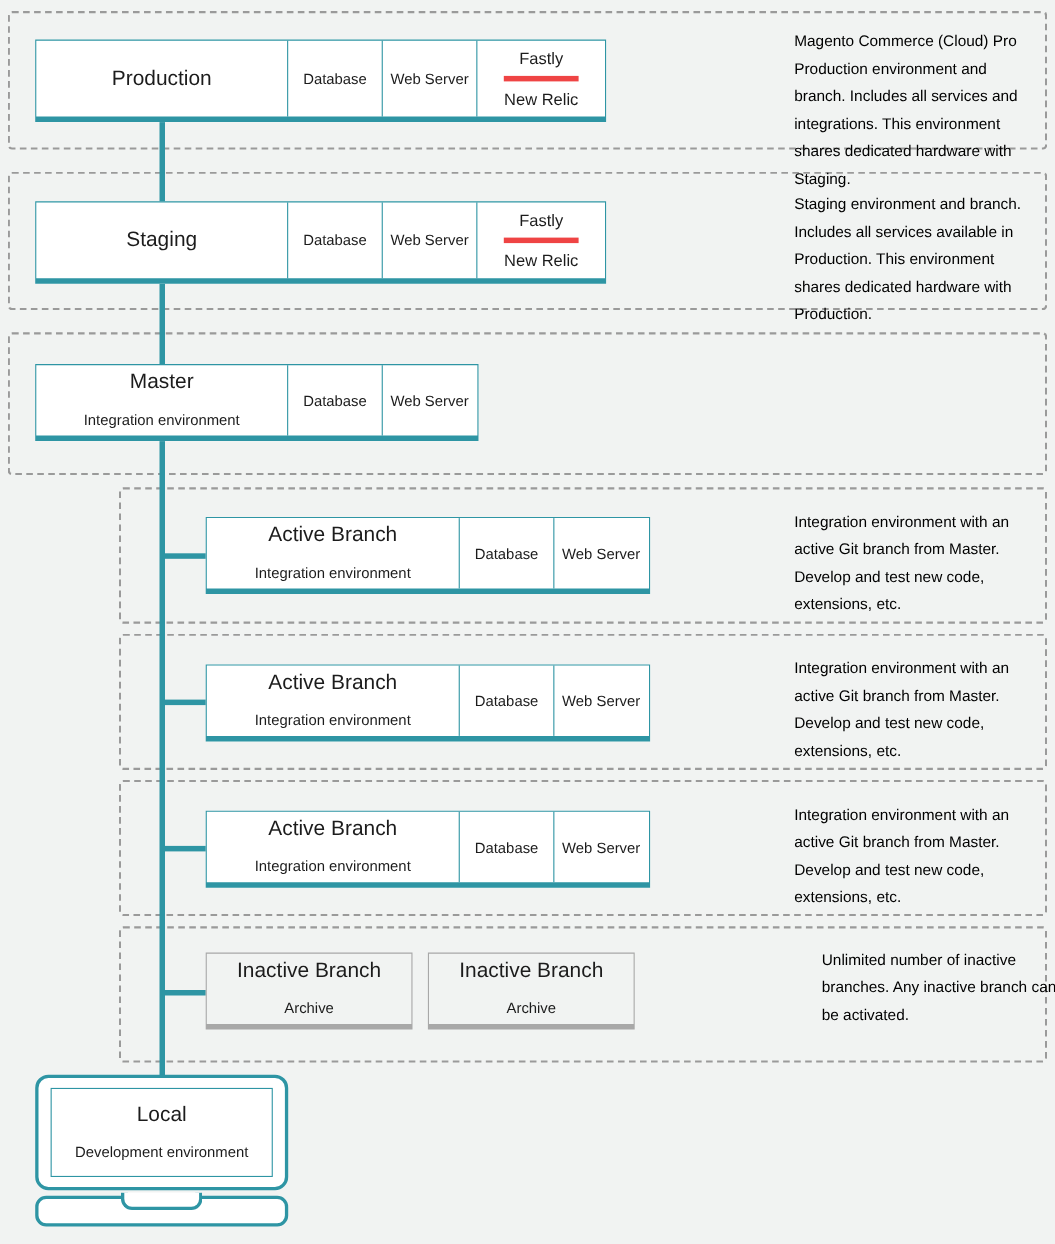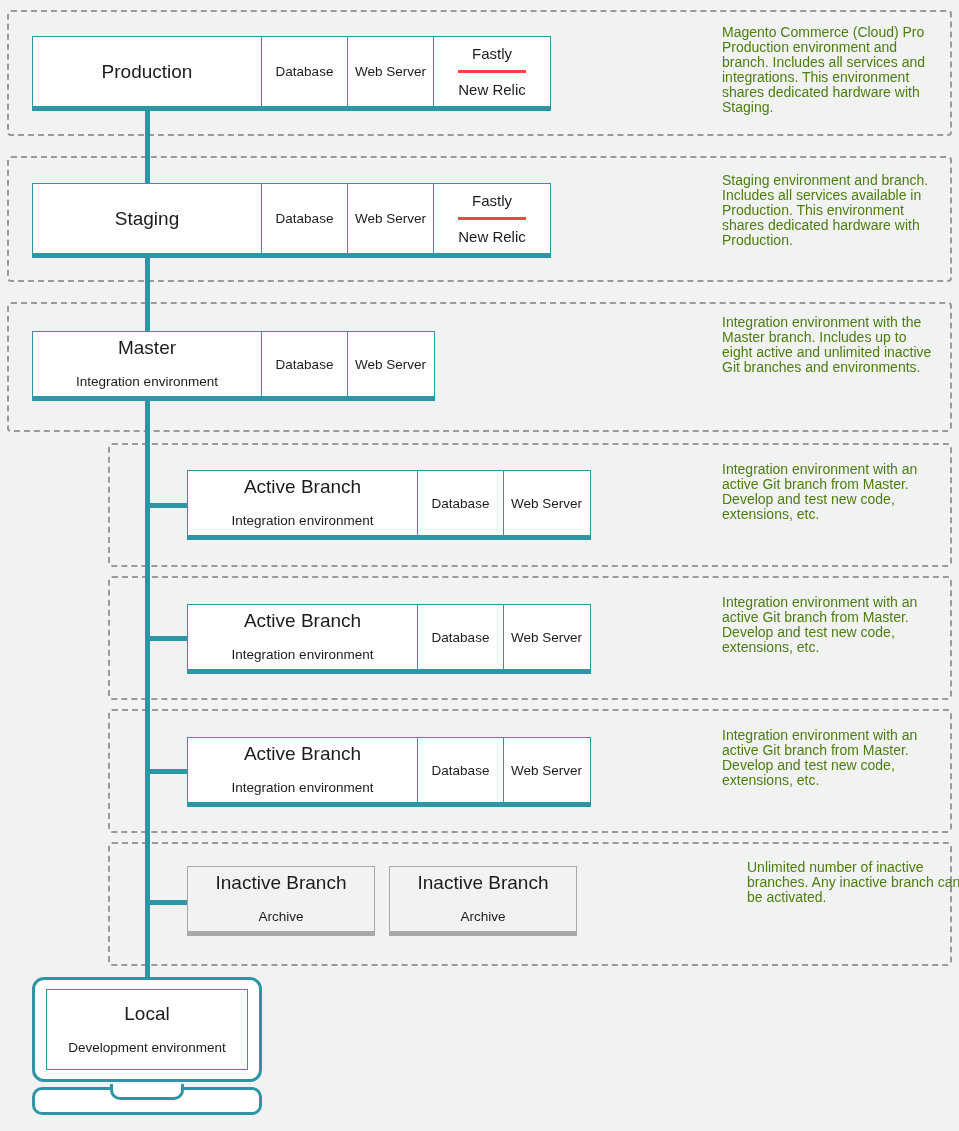--- a/index.html
+++ b/index.html
@@ -98,36 +98,36 @@
     padding: 0;
   }
   .stack-item {
     flex: 1 1 50%;
     display: flex;
     align-items: center;
     justify-content: center;
     font-size: 15px;
     line-height: 17px;
   }
-  .stack-item + .stack-item { border-top: 3px solid #ef4444; }
+  .stack-item + .stack-item { border-top: 5px solid #ef4444; }
 
   
   .stub {
     position: absolute;
     height: 5px;
     background: #2e95a4;
     z-index: 2;
   }
 
   
   .desc {
     position: absolute;
     font-size: 14px;
-    line-height: 15px;
-    color: #4d7c0f;
+    line-height: 25px;
+    color: #000000;
     z-index: 2;
   }
 
   
   .laptop { position: absolute; z-index: 3; }
   .laptop-lid {
     position: absolute;
     left: 0; top: 0;
     width: 230px; height: 105px;
     box-sizing: border-box;
@@ -219,21 +219,20 @@
       <div class="cell-title">Master</div>
       <div class="cell-sub">Integration environment</div>
     </div>
     <div class="cell" style="width:86px;">
       <div class="cell-svc">Database</div>
     </div>
     <div class="cell" style="width:86px;">
       <div class="cell-svc">Web Server</div>
     </div>
   </div>
-  <div class="desc" style="left:722px;top:315px;width:214px;">Integration environment with the Master branch. Includes up to eight active and unlimited inactive Git branches and environments.</div>
 
   <div class="group" style="left:108px;top:443px;width:844px;height:124px;"></div>
   <div class="stub" style="left:148px;top:503px;width:42px;"></div>
   <div class="envbox" style="left:187px;top:470px;width:404px;height:70px;">
     <div class="cell cell-main" style="width:229px;">
       <div class="cell-title">Active Branch</div>
       <div class="cell-sub">Integration environment</div>
     </div>
     <div class="cell" style="width:86px;">
       <div class="cell-svc">Database</div>

